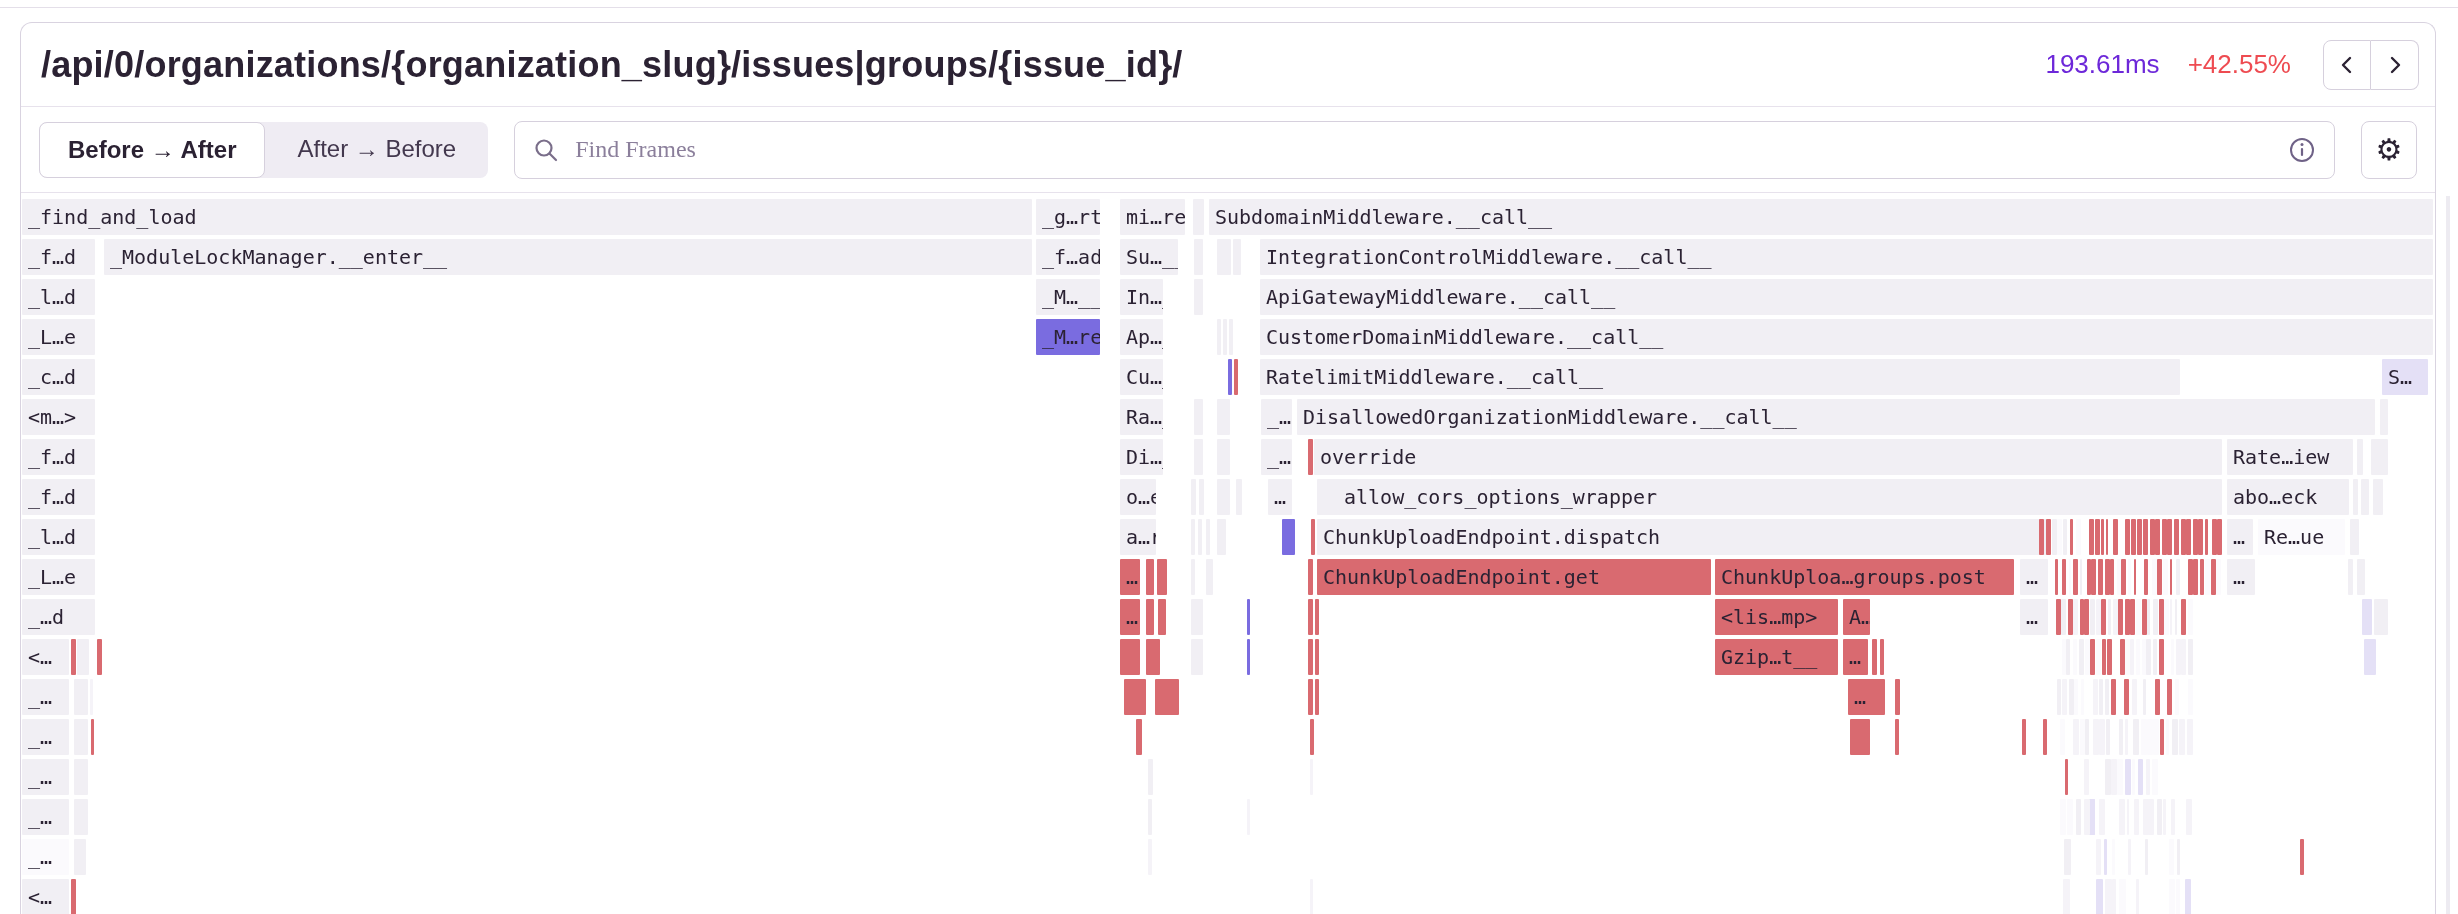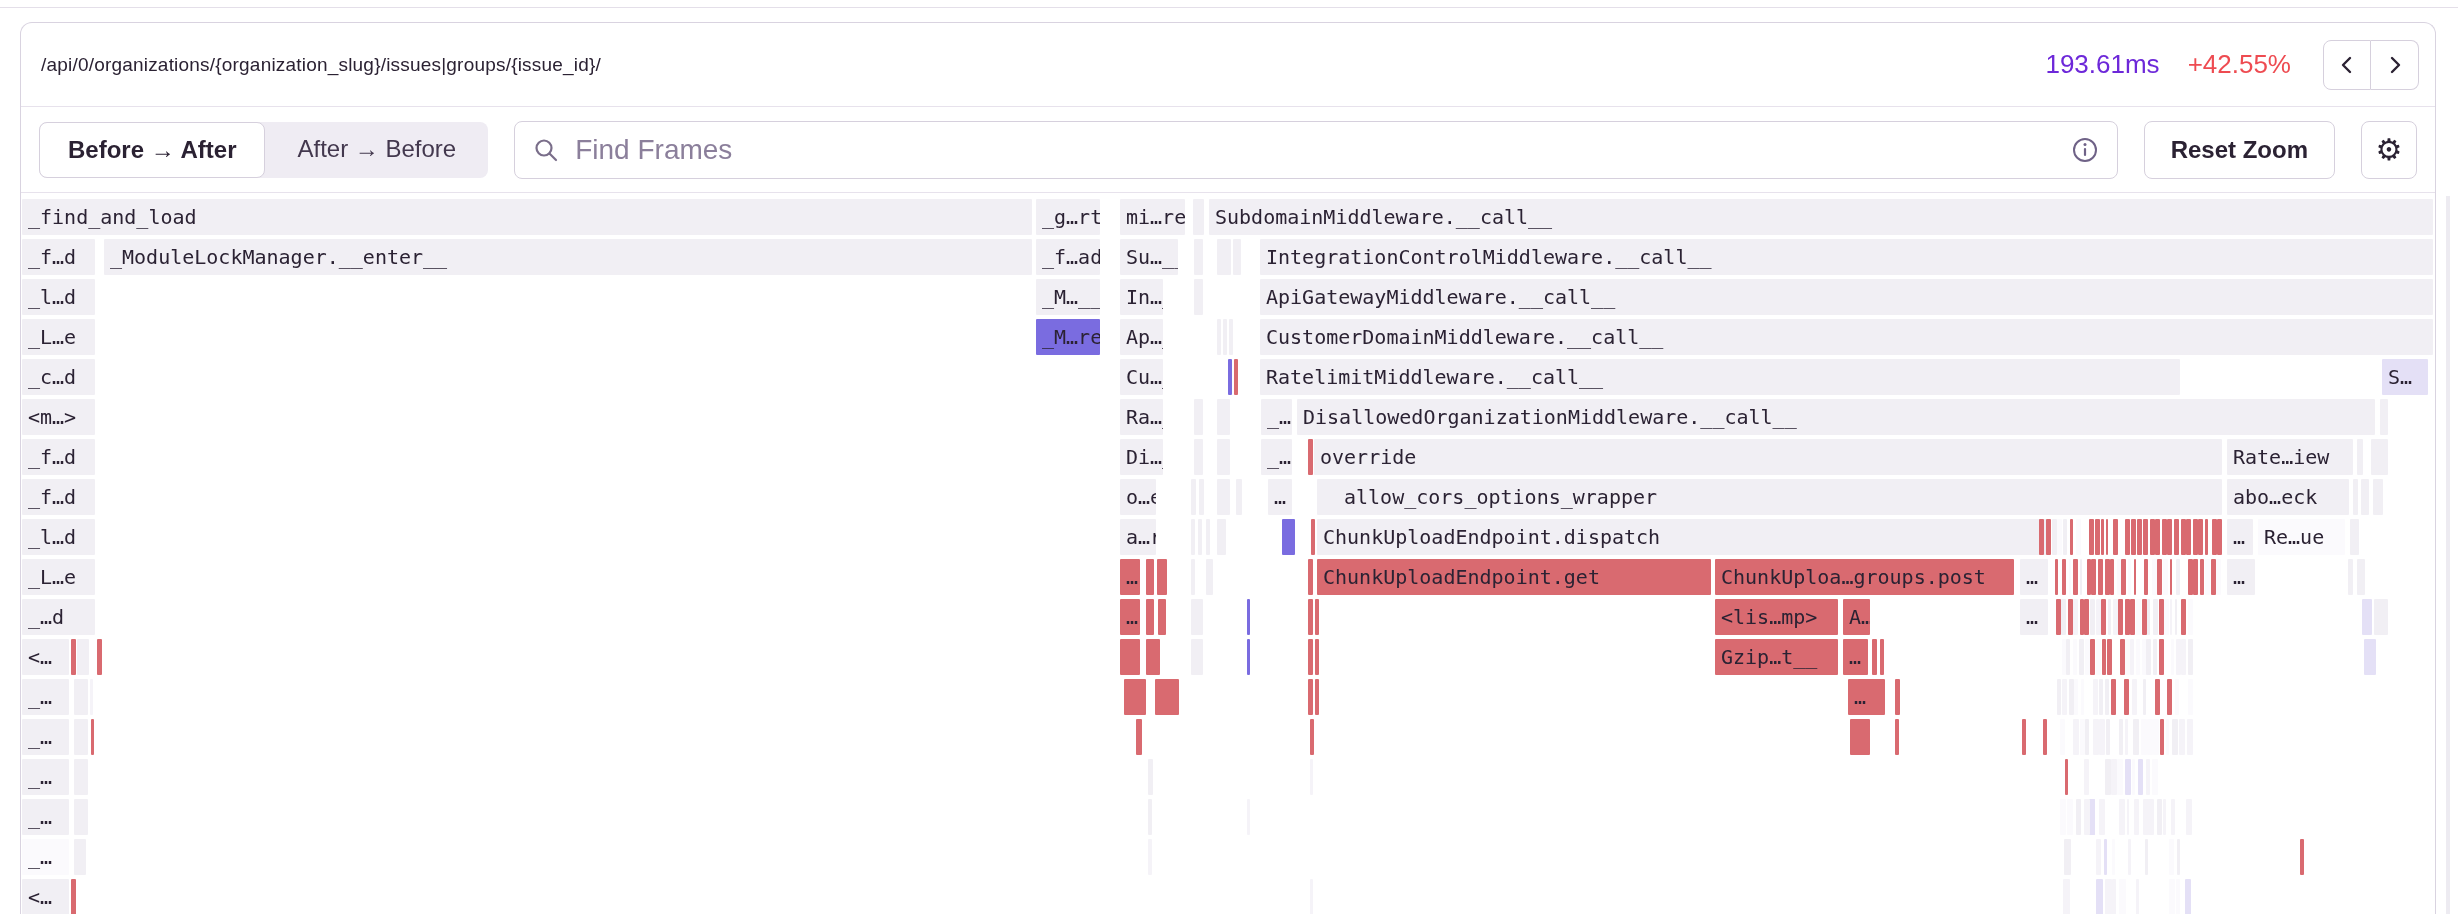--- a/index.html
+++ b/index.html
@@ -10,41 +10,41 @@
   }
   .topline{position:absolute;left:0;top:7px;width:2458px;border-top:1.5px solid #e4dfe9}
   .card{
     position:absolute;left:20px;top:22px;width:2416px;height:892px;
     border:1.5px solid #d9d3e0;border-bottom:none;border-radius:12px 12px 0 0;
     background:#fff;box-sizing:border-box;
   }
   
   .titlebar{height:84px;display:flex;align-items:center;padding:0 16px 0 20px;
     border-bottom:1.5px solid #e7e2ec;box-sizing:border-box}
-  .title{font-size:19px;font-weight:400;letter-spacing:.2px;white-space:nowrap;
+  .title{font-size:36px;font-weight:700;letter-spacing:.2px;white-space:nowrap;
     overflow:hidden;text-overflow:ellipsis}
   .stats{margin-left:auto;display:flex;align-items:center;gap:28px;flex:none}
   .duration{font-size:26px;color:#6d28d9}
   .delta{font-size:26px;font-weight:500}
   .navgroup{display:flex;margin-left:4px}
   .navbtn{width:48px;height:50px;background:#fff;border:1.5px solid #d6d0dd;
     display:flex;align-items:center;justify-content:center;cursor:pointer;box-sizing:border-box}
   .navbtn.prev{border-radius:8px 0 0 8px}
   .navbtn.next{border-radius:0 8px 8px 0;border-left:none}
   
   .toolbar{height:86px;display:flex;align-items:center;padding:0 18px;gap:26px;
     border-bottom:1.5px solid #e7e2ec;box-sizing:border-box}
   .seg{display:flex;background:#efecf3;border-radius:8px;flex:none}
   .segbtn{height:56px;line-height:53px;font-size:24px;box-sizing:border-box;cursor:pointer;white-space:nowrap}
   .segbtn.on{background:#fff;border:1.5px solid #d6d0dd;border-radius:8px;font-weight:700;padding:0 28px;color:#2b2233}
   .segbtn.off{padding:0 32px;color:#43384e}
   .search{flex:1;height:58px;border:1.5px solid #d6d0dd;border-radius:8px;display:flex;
     align-items:center;padding:0 18px;gap:14px;box-sizing:border-box;background:#fff}
-  .search input{flex:1;border:none;outline:none;font-size:28px;color:#14532d;
-    font-family:Liberation Sans, sans-serif;background:transparent;min-width:0}
+  .search input{flex:1;border:none;outline:none;font-size:24px;color:#14532d;
+    font-family:Liberation Serif, serif;background:transparent;min-width:0}
   .search input::placeholder{color:#8b7f9b}
   .btn{height:58px;background:#fff;border:1.5px solid #d6d0dd;border-radius:8px;
     font-size:24px;font-weight:700;padding:0 26px;cursor:pointer;color:#2b2233;
     font-family:"Liberation Sans",sans-serif;flex:none}
   .gearbtn{width:56px;padding:0;display:flex;align-items:center;justify-content:center;
     font-size:30px;font-weight:400;font-family:"DejaVu Sans",sans-serif}
   .icon{flex:none;display:inline-flex}
   
   #fg-layer{position:absolute;left:0;top:0;width:2458px;height:914px}
   .fr{position:absolute;height:36px;box-sizing:border-box;overflow:hidden;white-space:nowrap;
@@ -104,21 +104,20 @@
       </span>
       <input type="text" value="" placeholder="Find Frames" style="">
       <span class="icon">
         <svg width="28" height="28" viewBox="0 0 28 28">
             <circle cx="14" cy="14" r="11" fill="none" stroke="#6f6287" stroke-width="2"></circle>
             <circle cx="14" cy="8.6" r="1.5" fill="#6f6287"></circle>
             <rect x="12.9" y="12" width="2.2" height="8" rx="1.1" fill="#6f6287"></rect>
           </svg>
       </span>
     </div>
-    <button class="btn">Reset Zoom</button>
     <button class="btn gearbtn">
         <span class="icon">⚙</span>
       </button>
   </div>
 
 </div>
 
 <div id="fg-layer">
     <div class="fr c-g" style="left: 22px; top: 199px; width: 1010px;">_find_and_load</div>
     <div class="fr c-g" style="left: 1036px; top: 199px; width: 64px;">_g…rt</div>

